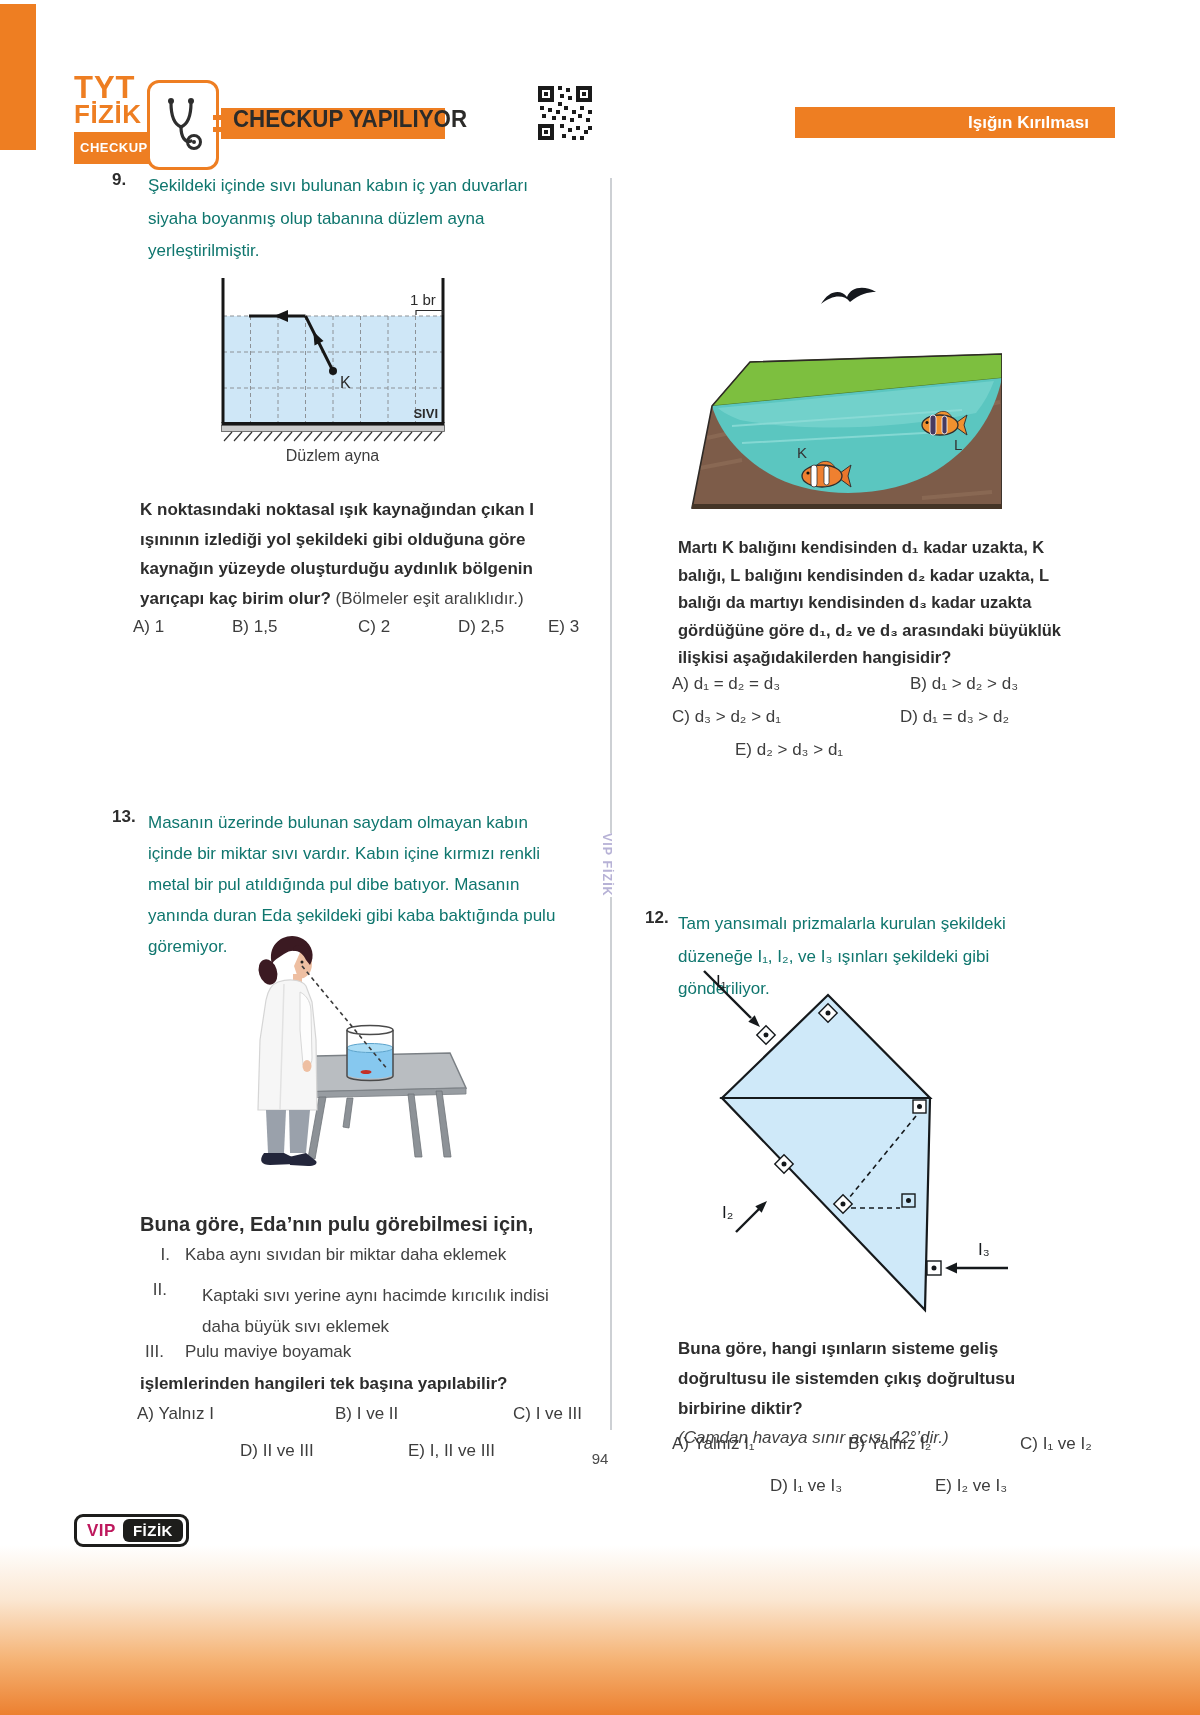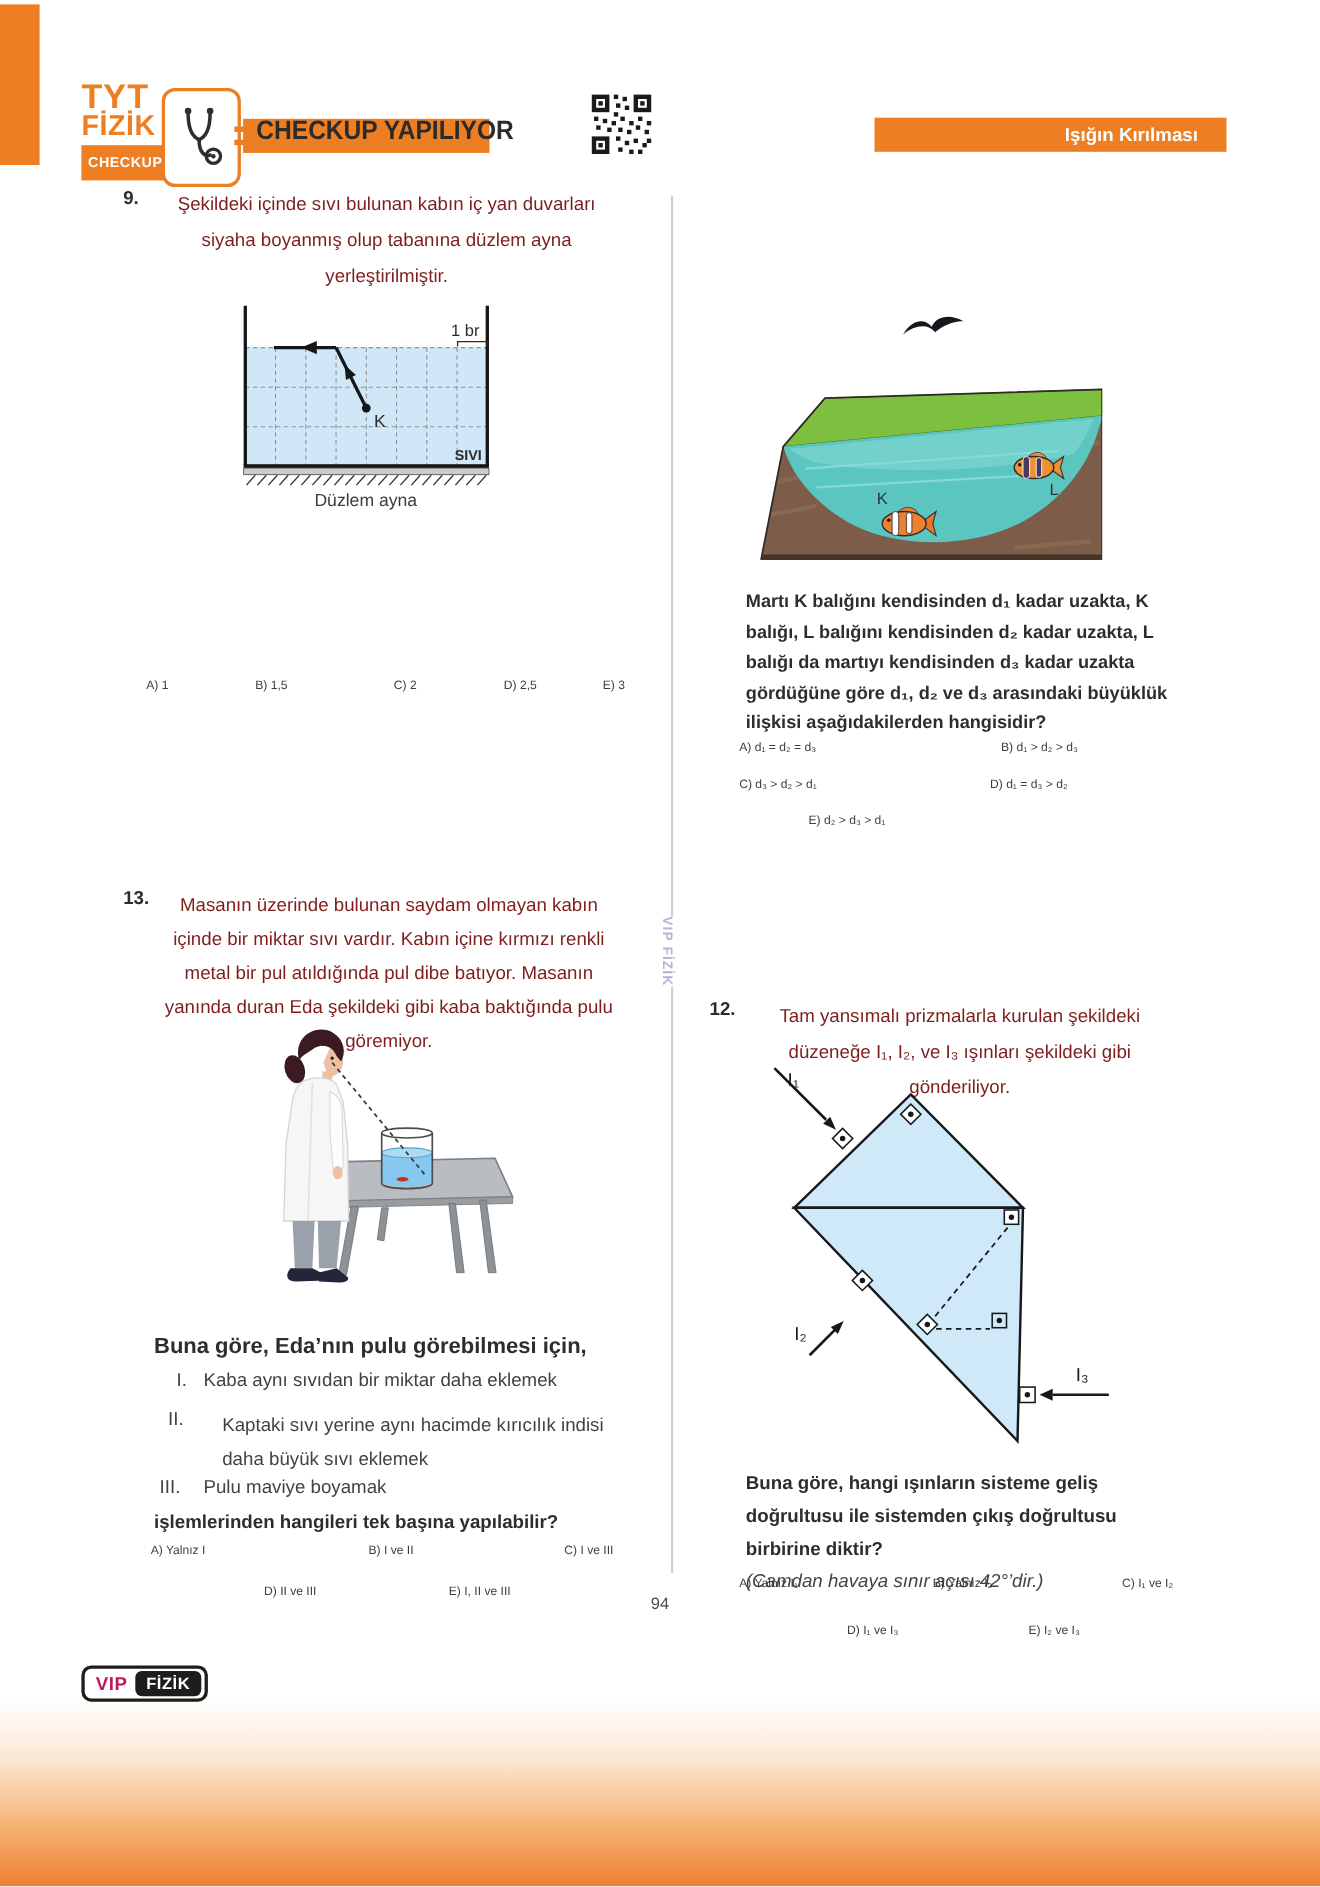--- a/index.html
+++ b/index.html
@@ -21,28 +21,28 @@
     display:flex;align-items:center;justify-content:center;}
   .conn{left:213px;width:9px;height:5px;background:#ee7e22;}
   .title-banner{left:221px;top:108px;width:224px;height:31px;background:#ee7e22;}
   .title-text{left:233px;top:105px;font-size:24px;font-weight:900;color:#2c2b29;white-space:nowrap;
     transform:scaleX(.93);transform-origin:left;letter-spacing:0;}
   .topic-banner{left:795px;top:107px;width:320px;height:31px;background:#ee7e22;color:#fff;
     font-size:17px;font-weight:700;line-height:31px;text-align:right;padding-right:26px;box-sizing:border-box;}
   
   .q{position:absolute;}
   .qnum{position:absolute;left:0;top:0;font-weight:700;color:#2d2d2d;font-size:17px;}
-  .qtext{color:#7f1d1d;font-size:17px;text-align:center;}
+  .qtext{color:#0f766e;font-size:17px;}
   .lh325{line-height:32.5px;}
   .lh31{line-height:31px;}
   .lh295{line-height:29.5px;}
   .lh30{line-height:30px;}
   .bold{font-weight:700;color:#2d2d2d;}
   .norm{font-weight:400;color:#424242;}
-  .opt{position:absolute;font-size:11px;color:#3d3d3d;white-space:nowrap;}
+  .opt{position:absolute;font-size:17px;color:#3d3d3d;white-space:nowrap;}
   .fig-caption{font-size:16px;color:#3c3c3c;text-align:center;}
   .item-num{position:absolute;width:26px;text-align:right;font-size:17px;color:#424242;}
   .item-text{position:absolute;font-size:17px;color:#424242;}
   
   .divider{left:610px;top:178px;width:2px;height:1252px;background:#cdd0d4;}
   .watermark{left:599px;top:833px;height:64px;writing-mode:vertical-rl;font-size:12.5px;font-weight:700;
     color:#b7b2d6;letter-spacing:1px;background:#fff;padding:0 1px;}
   .pagenum{left:0;top:1450px;width:1200px;text-align:center;font-size:15px;color:#4b4b4b;}
   .viplogo{left:74px;top:1514px;display:flex;align-items:center;background:#fff;border:3px solid #1d1d1b;
     border-radius:9px;padding:2px 3px;}
@@ -195,20 +195,25 @@
       <polygon points="64,41 78,35 78,47" fill="#161616"></polygon>
       <line x1="95.5" y1="41" x2="123" y2="96" stroke="#161616" stroke-width="3"></line>
       <polygon points="103.3,56.5 113.5,66 104.5,70.4" fill="#161616"></polygon>
       <circle cx="123" cy="96" r="4" fill="#161616"></circle>
     </g>
     <text x="130" y="113" font-size="16" fill="#2b2b2b">K</text>
     <text x="228" y="143" font-size="13" font-weight="bold" fill="#2b2b2b" text-anchor="end">SIVI</text>
   </svg>
   <div class="abs fig-caption" style="left:210px;top:447px;width:245px;">Düzlem ayna</div>
 
+  <div class="abs" style="left:140px;top:495px;width:415px;">
+    <p class="lh295" style="font-size:17px;">
+      <span class="bold">K noktasındaki noktasal ışık kaynağından çıkan I ışınının izlediği yol şekildeki gibi olduğuna göre kaynağın yüzeyde oluşturduğu aydınlık bölgenin yarıçapı kaç birim olur? </span><span class="norm">(Bölmeler eşit aralıklıdır.)</span>
+    </p>
+  </div>
   <span class="opt" style="left:133px;top:617px;">A) 1</span>
   <span class="opt" style="left:232px;top:617px;">B) 1,5</span>
   <span class="opt" style="left:358px;top:617px;">C) 2</span>
   <span class="opt" style="left:458px;top:617px;">D) 2,5</span>
   <span class="opt" style="left:548px;top:617px;">E) 3</span>
 
   <div class="q" style="left:112px;top:807px;width:447px;">
     <span class="qnum">13.</span>
     <p class="qtext lh31" style="margin-left:36px;">Masanın üzerinde bulunan saydam olmayan kabın içinde bir miktar sıvı vardır. Kabın içine kırmızı renkli metal bir pul atıldığında pul dibe batıyor. Masanın yanında duran Eda şekildeki gibi kaba baktığında pulu göremiyor.</p>
   </div>

